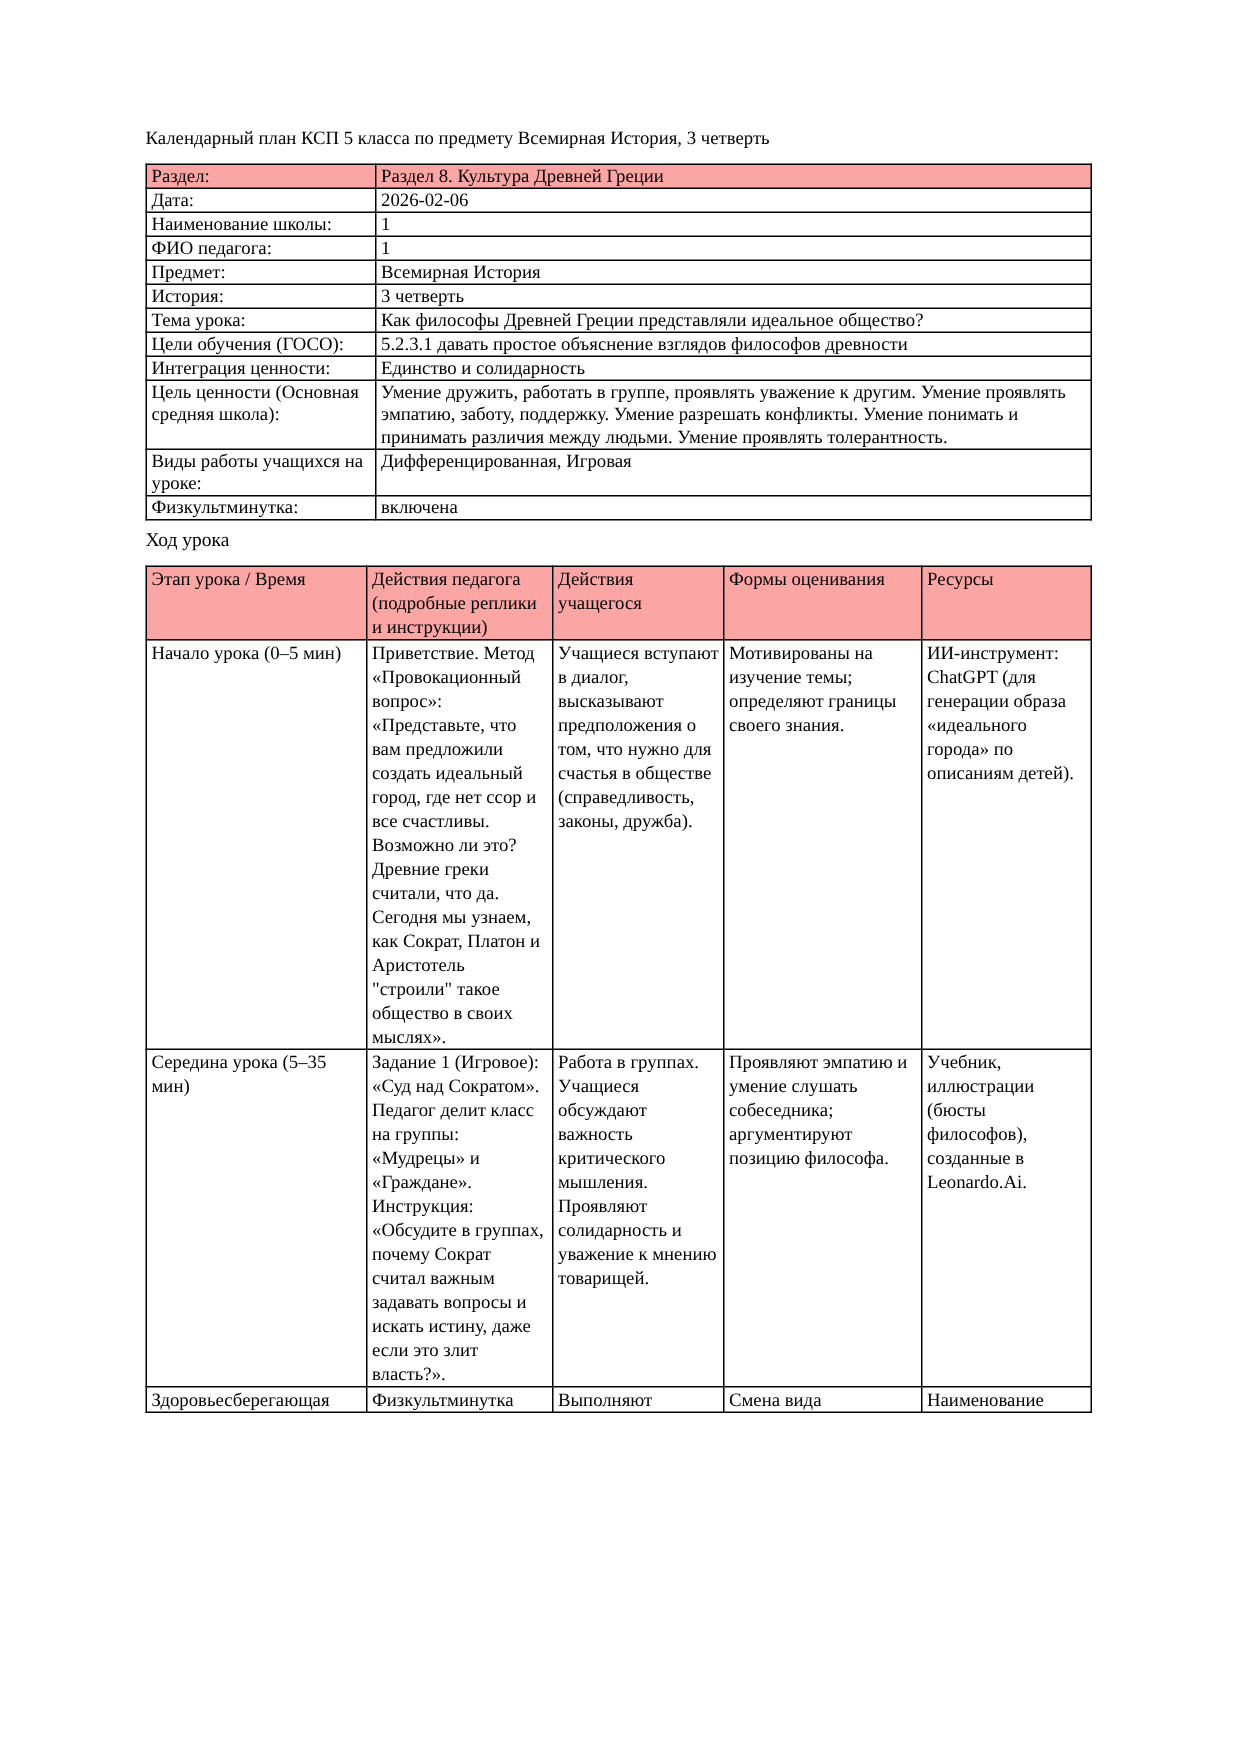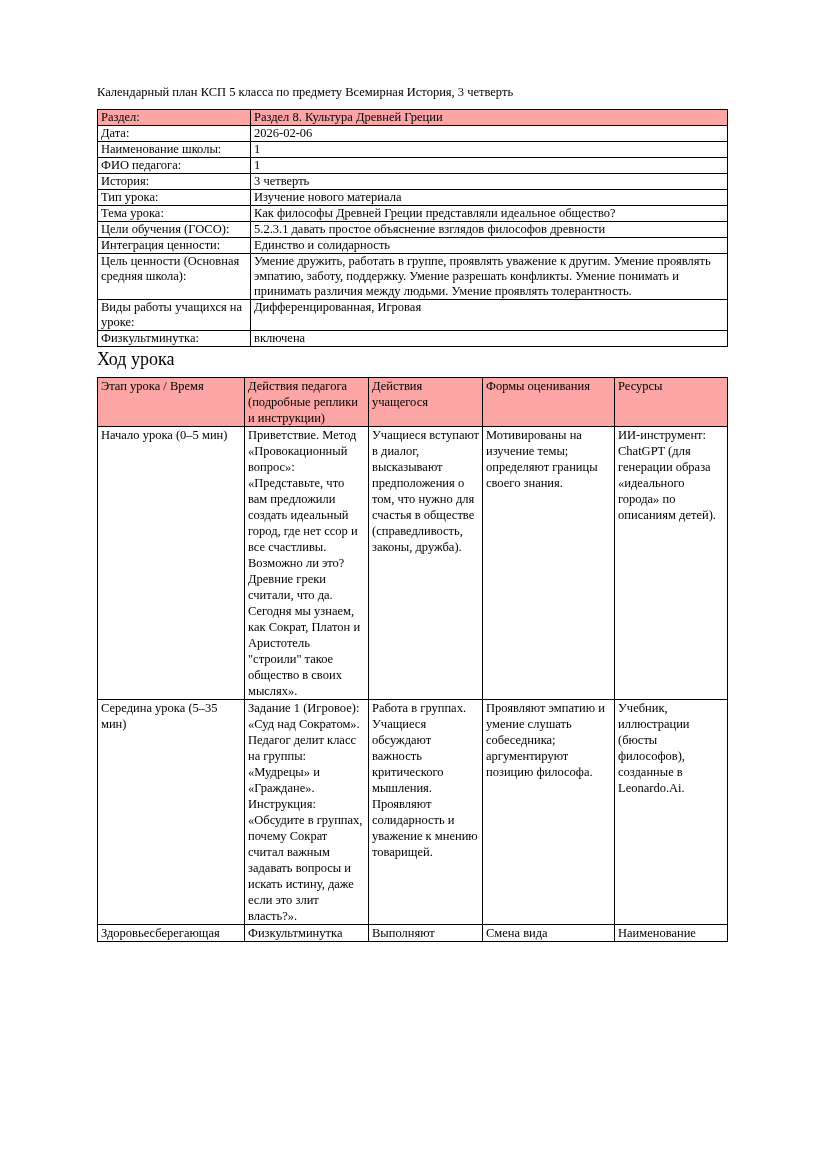--- a/index.html
+++ b/index.html
@@ -21,21 +21,21 @@
     top: 85px;
     width: 630px;
   }
   .doc-title {
     font-size: 12.5px;
     line-height: 15px;
     margin: 0 0 9px 0;
     white-space: nowrap;
   }
   .flow-heading {
-    font-size: 18px;
+    font-size: 13px;
     line-height: 15px;
     margin: 5px 0 10px 0;
   }
   table {
     border-collapse: collapse;
     table-layout: fixed;
     width: 630px;
   }
   td {
     border: 1px solid #000;
@@ -76,26 +76,26 @@
       </tr>
       <tr>
         <td>Наименование школы:</td>
         <td>1</td>
       </tr>
       <tr>
         <td>ФИО педагога:</td>
         <td>1</td>
       </tr>
       <tr>
+        <td>Предмет:</td>
+        <td>Всемирная История</td>
+      </tr>
+      <tr>
         <td>История:</td>
         <td>3 четверть</td>
-      </tr>
-      <tr>
-        <td>Тип урока:</td>
-        <td>Изучение нового материала</td>
       </tr>
       <tr>
         <td>Тема урока:</td>
         <td>Как философы Древней Греции представляли идеальное общество?</td>
       </tr>
       <tr>
         <td>Цели обучения (ГОСО):</td>
         <td>5.2.3.1 давать простое объяснение взглядов философов древности</td>
       </tr>
       <tr>

